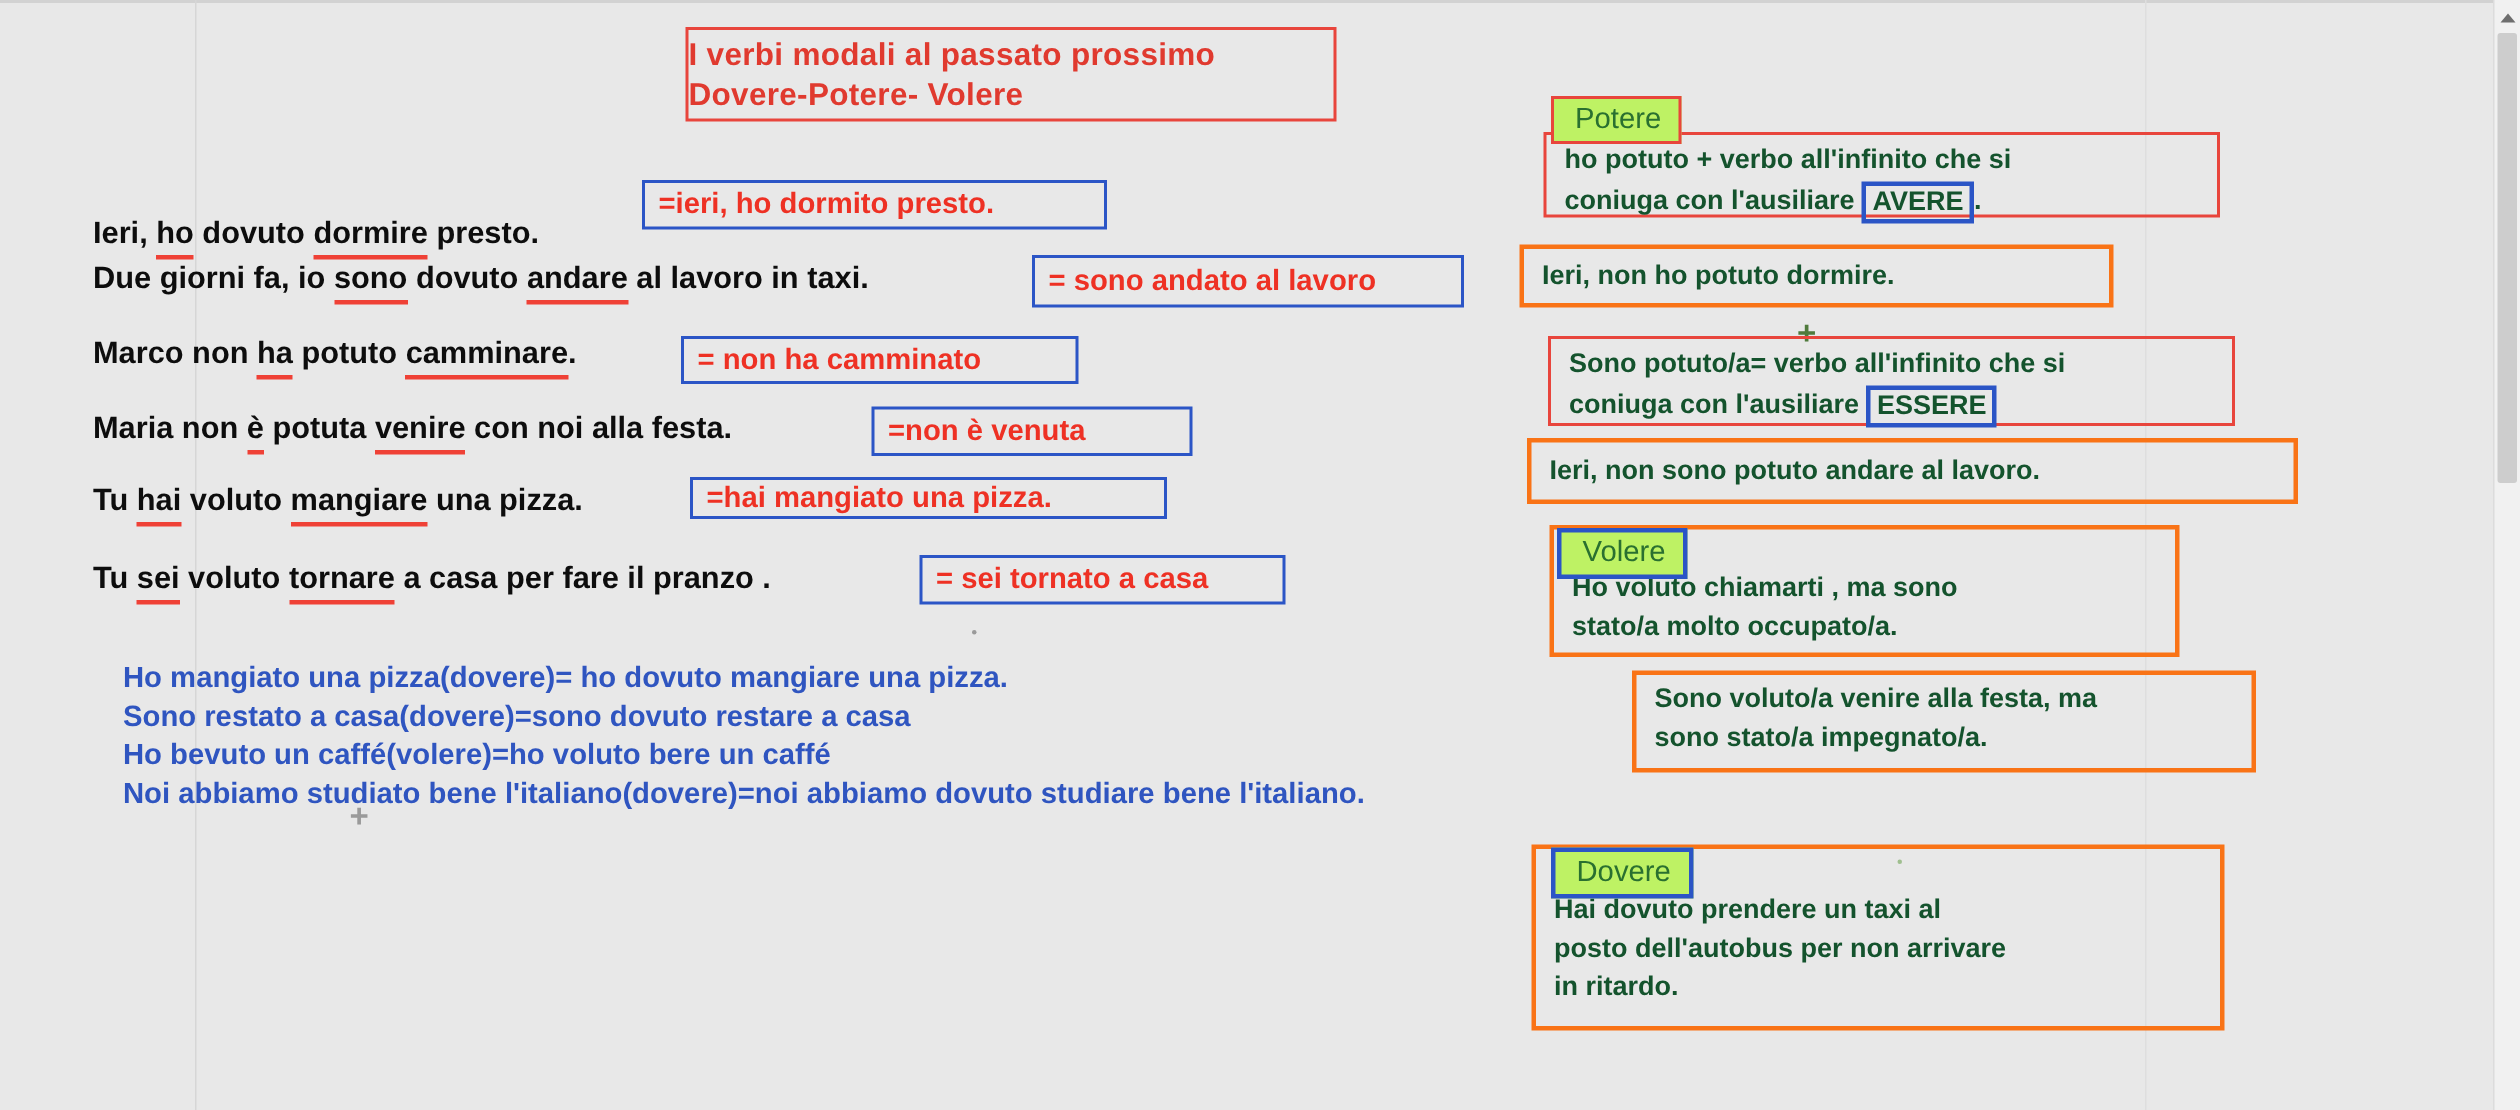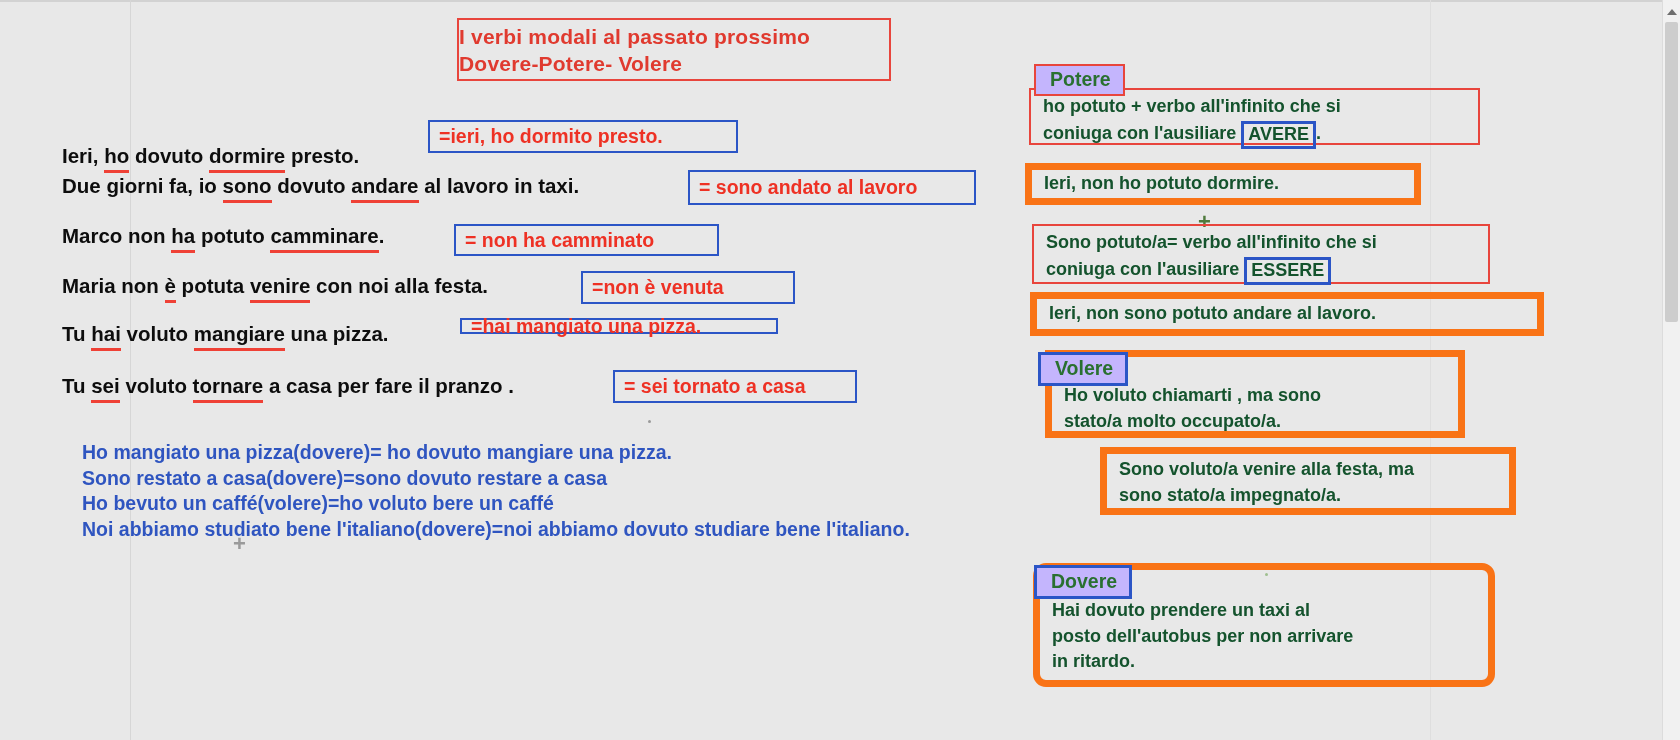--- a/index.html
+++ b/index.html
@@ -113,29 +113,29 @@
     position: absolute;
     box-sizing: border-box;
     color: #14532d;
     font-weight: bold;
     font-size: 18px;
     line-height: 25.5px;
     padding: 4px 10px 4px 12px;
     white-space: nowrap;
   }
   .gbox.red-border  { border: 2.2px solid #e8453c; }
-  .gbox.blue-border { border: 7px solid #f97316; margin-left: 12px; }
+  .gbox.blue-border { border: 3px solid #f97316; }
 
   
   .chip {
     position: absolute;
     box-sizing: border-box;
-    background: #c4b5fd;
+    background: #bef264;
     color: #2a7030;
-    font-weight: bold;
+    font-weight: normal;
     font-size: 19.5px;
     padding: 2px 12px 3px 14px;
     white-space: nowrap;
     z-index: 5;
   }
   .chip.red-border  { border: 2.2px solid #e8453c; }
   .chip.blue-border { border: 3px solid #2b55c6; }
 
   
   .aux {
@@ -230,21 +230,21 @@
   <div class="sentence" style="left:62px; top:274px;">
     <span><span>Maria non </span><span class="u">è</span><span> potuta </span><span class="u">venire</span><span> con noi alla festa.</span></span>
   </div>
   <div class="redbox" style="left:581px; top:271px; width:214px; height:33px;">
     <span>=non è venuta</span>
   </div>
 
   <div class="sentence" style="left:62px; top:322px;">
     <span><span>Tu </span><span class="u">hai</span><span> voluto </span><span class="u">mangiare</span><span> una pizza.</span></span>
   </div>
-  <div class="redbox" style="left:460px; top:318px; width:318px; height:16px;">
+  <div class="redbox" style="left:460px; top:318px; width:318px; height:28px;">
     <span>=hai mangiato una pizza.</span>
   </div>
 
   <div class="sentence" style="left:62px; top:374px;">
     <span><span>Tu </span><span class="u">sei</span><span> voluto </span><span class="u">tornare</span><span> a casa per fare il  pranzo .</span></span>
   </div>
   <div class="redbox" style="left:613px; top:370px; width:244px; height:33px;">
     <span>= sei tornato a casa</span>
   </div>
 
@@ -288,21 +288,21 @@
     <div>Ho voluto chiamarti , ma sono</div>
     <div>stato/a molto occupato/a.</div>
   </div>
   <div class="chip blue-border" style="left:1038px; top:352px;">Volere</div>
 
   <div class="gbox blue-border" style="left:1088px; top:447px; width:416px; height:68px; padding-top:3px;">
     <div>Sono voluto/a  venire alla festa, ma</div>
     <div>sono stato/a  impegnato/a.</div>
   </div>
 
-  <div class="gbox blue-border" style="left:1021px; top:563px; width:462px; height:124px; padding-top:28px;border-radius:13px;">
+  <div class="gbox blue-border" style="left:1021px; top:563px; width:462px; height:124px; padding-top:28px;">
     <div>Hai dovuto prendere un taxi al</div>
     <div>posto dell'autobus per non arrivare</div>
     <div>in ritardo.</div>
   </div>
   <div class="chip blue-border" style="left:1034px; top:565px;">Dovere</div>
 
   <div class="dot" style="left:1265px; top:573px; background:#9fbf8f;"></div>
 
   <div class="scrollbar">
     <div class="scroll-arrow up">

